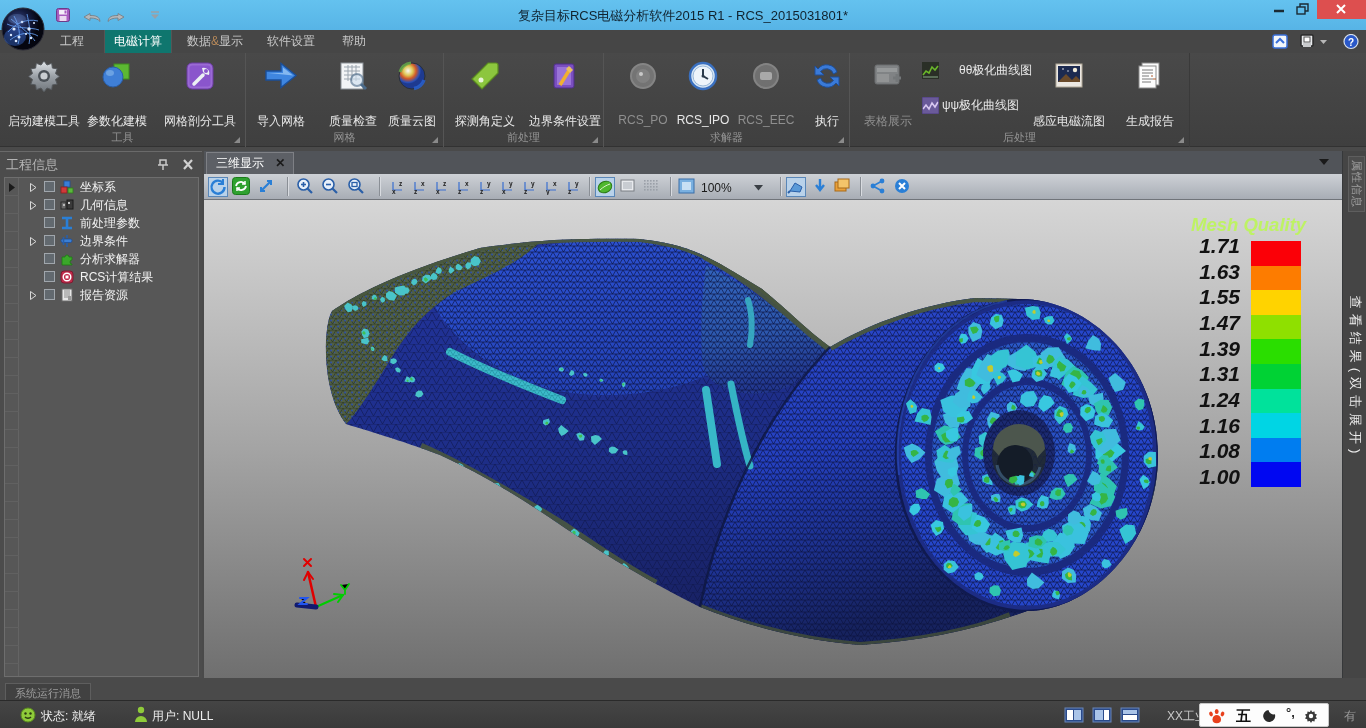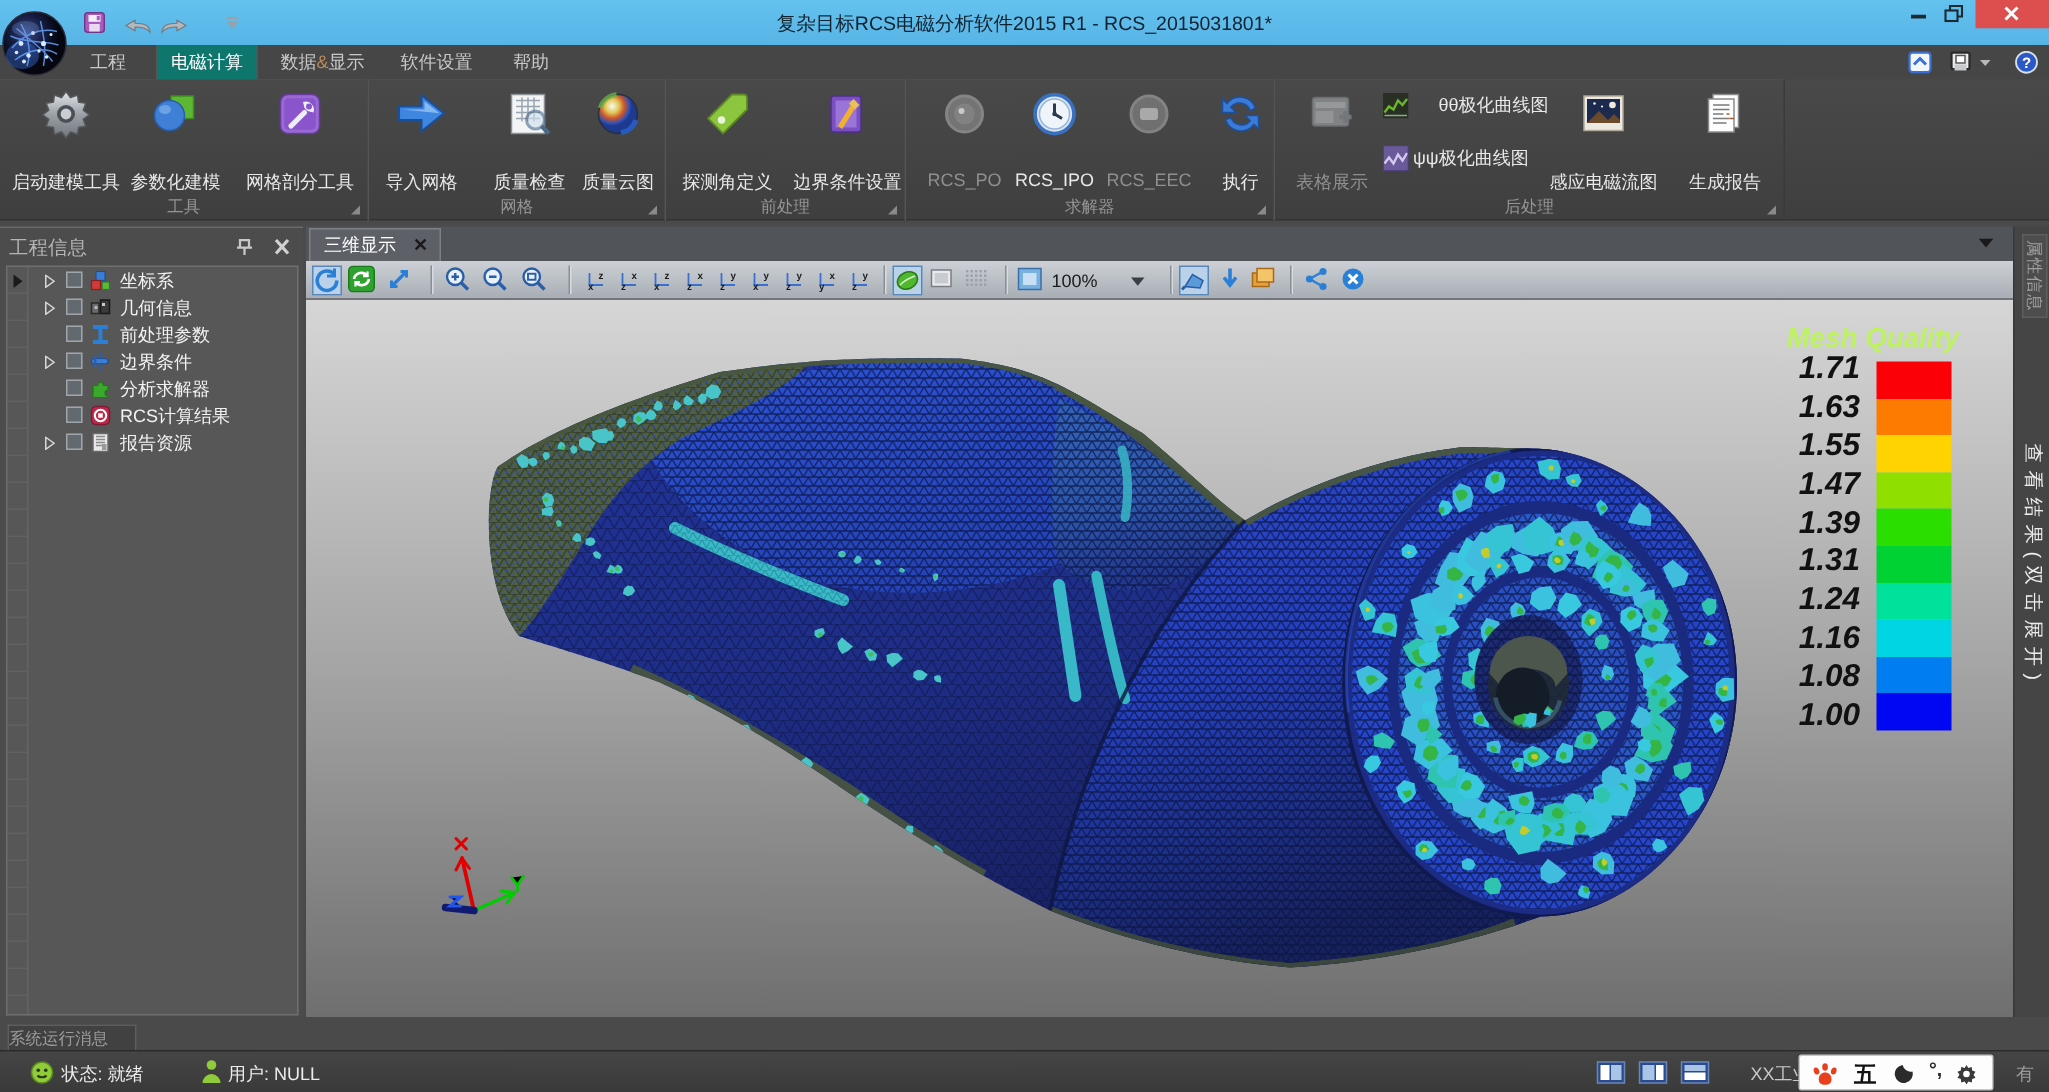--- a/index.html
+++ b/index.html
@@ -42,21 +42,21 @@
 .tsep { position:absolute; top:3px; width:1px; height:19px; background:#8a8f96; box-shadow:1px 0 0 #d8dbe0; }
 #vcanvas { position:absolute; left:0; top:49px; width:1138px; height:478px; }
 
 .leg { position:absolute; left:0; top:0; width:1138px; height:478px; pointer-events:none; }
 .legtitle { position:absolute; left:987px; top:14px; width:160px; font-size:18.5px; font-weight:bold; font-style:italic; color:#bef264; }
 .legv { position:absolute; left:926px; width:110px; text-align:right; font-size:21px; font-weight:bold; font-style:italic; color:#111; }
 .legbar { position:absolute; left:1047px; top:41px; width:50px; }
 
 #rside { position:absolute; left:1342px; top:151px; width:24px; height:549px; background:#454545; border-left:1px solid #36383a; }
 
-#msgtab { position:absolute; left:5px; top:683px; width:86px; height:17px; background:#414141; border:1px solid #5e5e5e; border-bottom:none; color:#9c9c9c; font-size:11px; line-height:18px; text-align:left; }
+#msgtab { position:absolute; left:5px; top:683px; width:86px; height:17px; background:#414141; border:1px solid #5e5e5e; border-bottom:none; color:#9c9c9c; font-size:11px; line-height:18px; text-align:center; }
 #statusbar { position:absolute; left:0; top:700px; width:1366px; height:28px; background:linear-gradient(#454545,#3a3a3a); border-top:1px solid #2a2a2a; color:#ececec; font-size:12px; }
 
 </style></head><body>
 <div id="app">
 <div id="titlebar">
 <div id="title">复杂目标RCS电磁分析软件2015 R1 - RCS_2015031801*</div>
 <svg class="abs" style="left:56px;top:8px" width="110" height="16" viewBox="0 0 110 16">
 <rect x="0.5" y="0.5" width="13" height="13" rx="2" fill="#a85cc0" stroke="#6e3a88"></rect>
         <rect x="3" y="2" width="8" height="4.5" fill="#f4eef8"></rect>
         <rect x="3.5" y="8" width="7" height="5" fill="#ead8f0"></rect>

